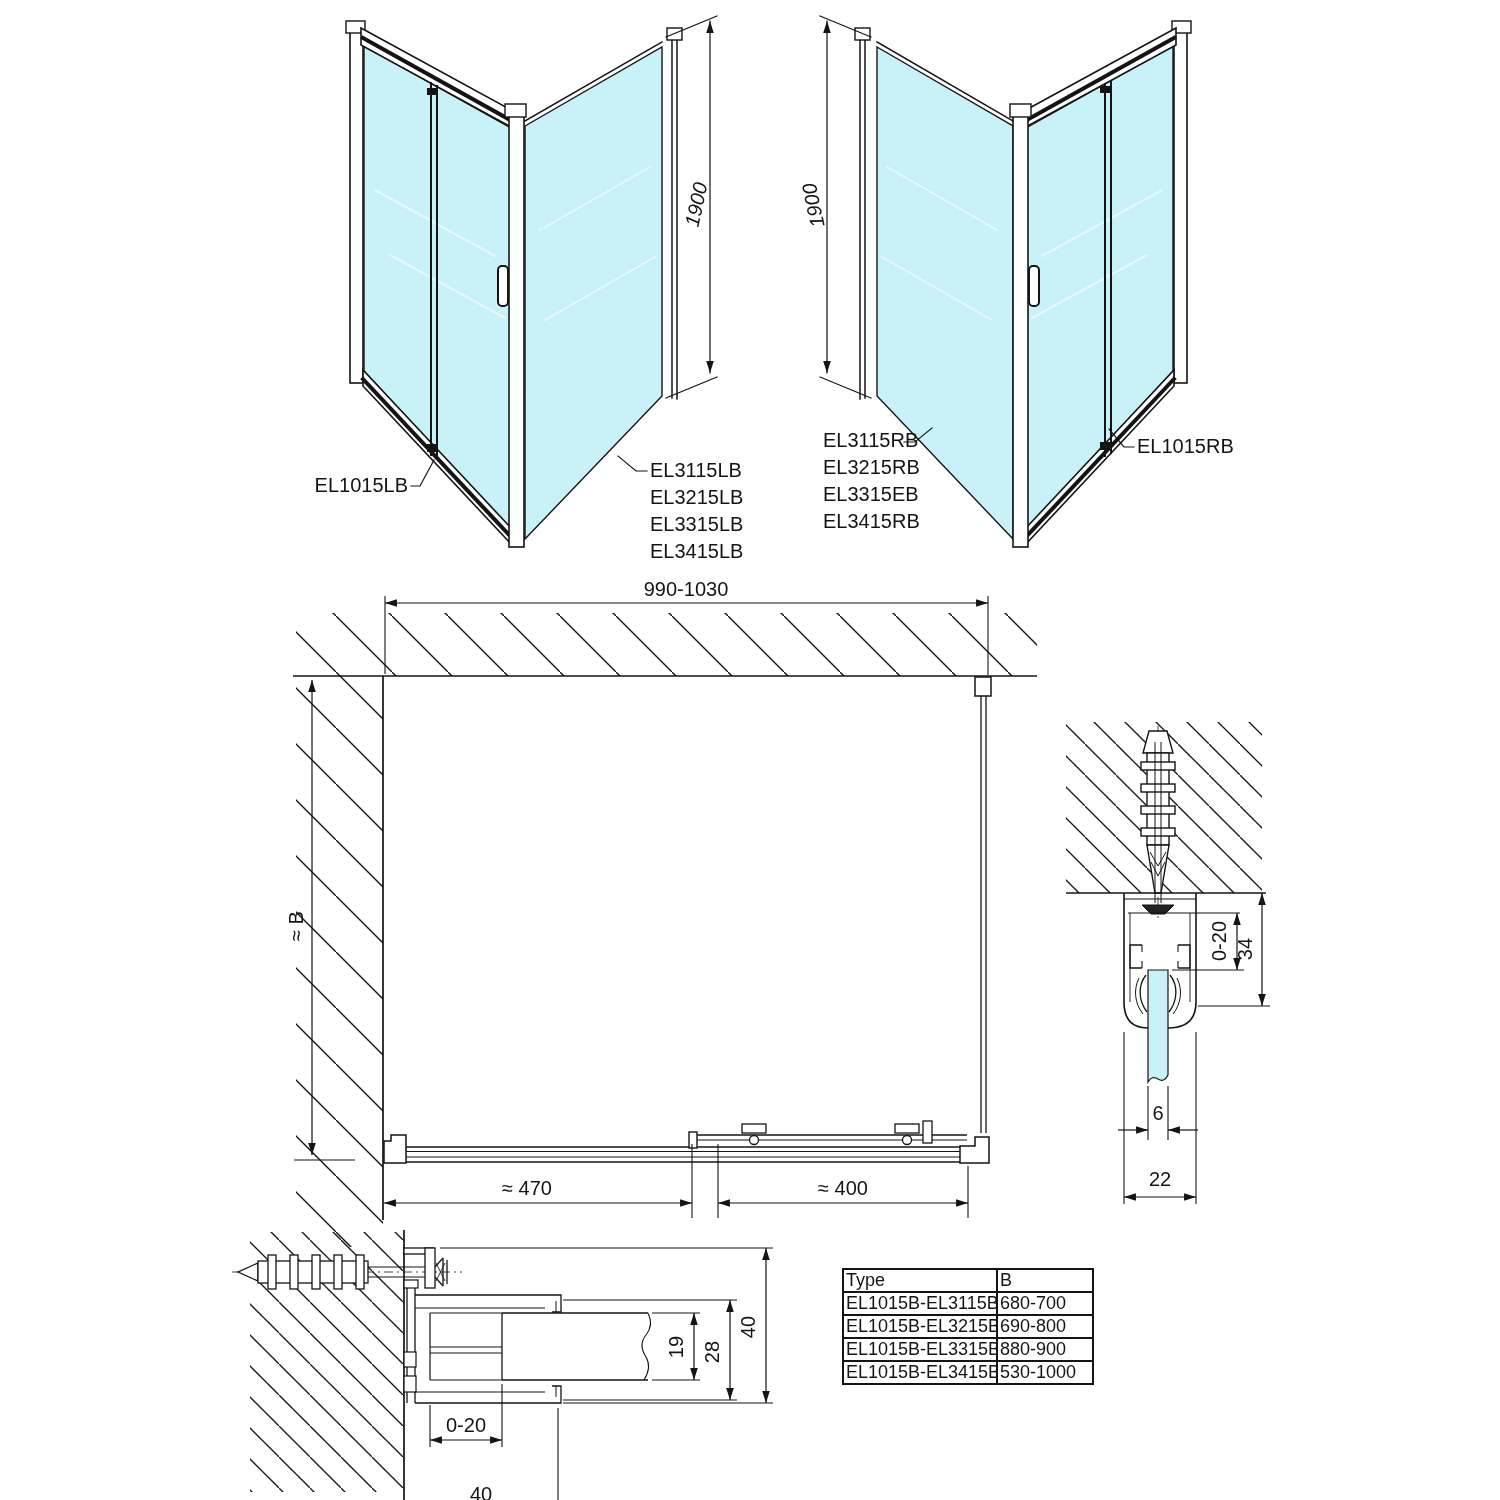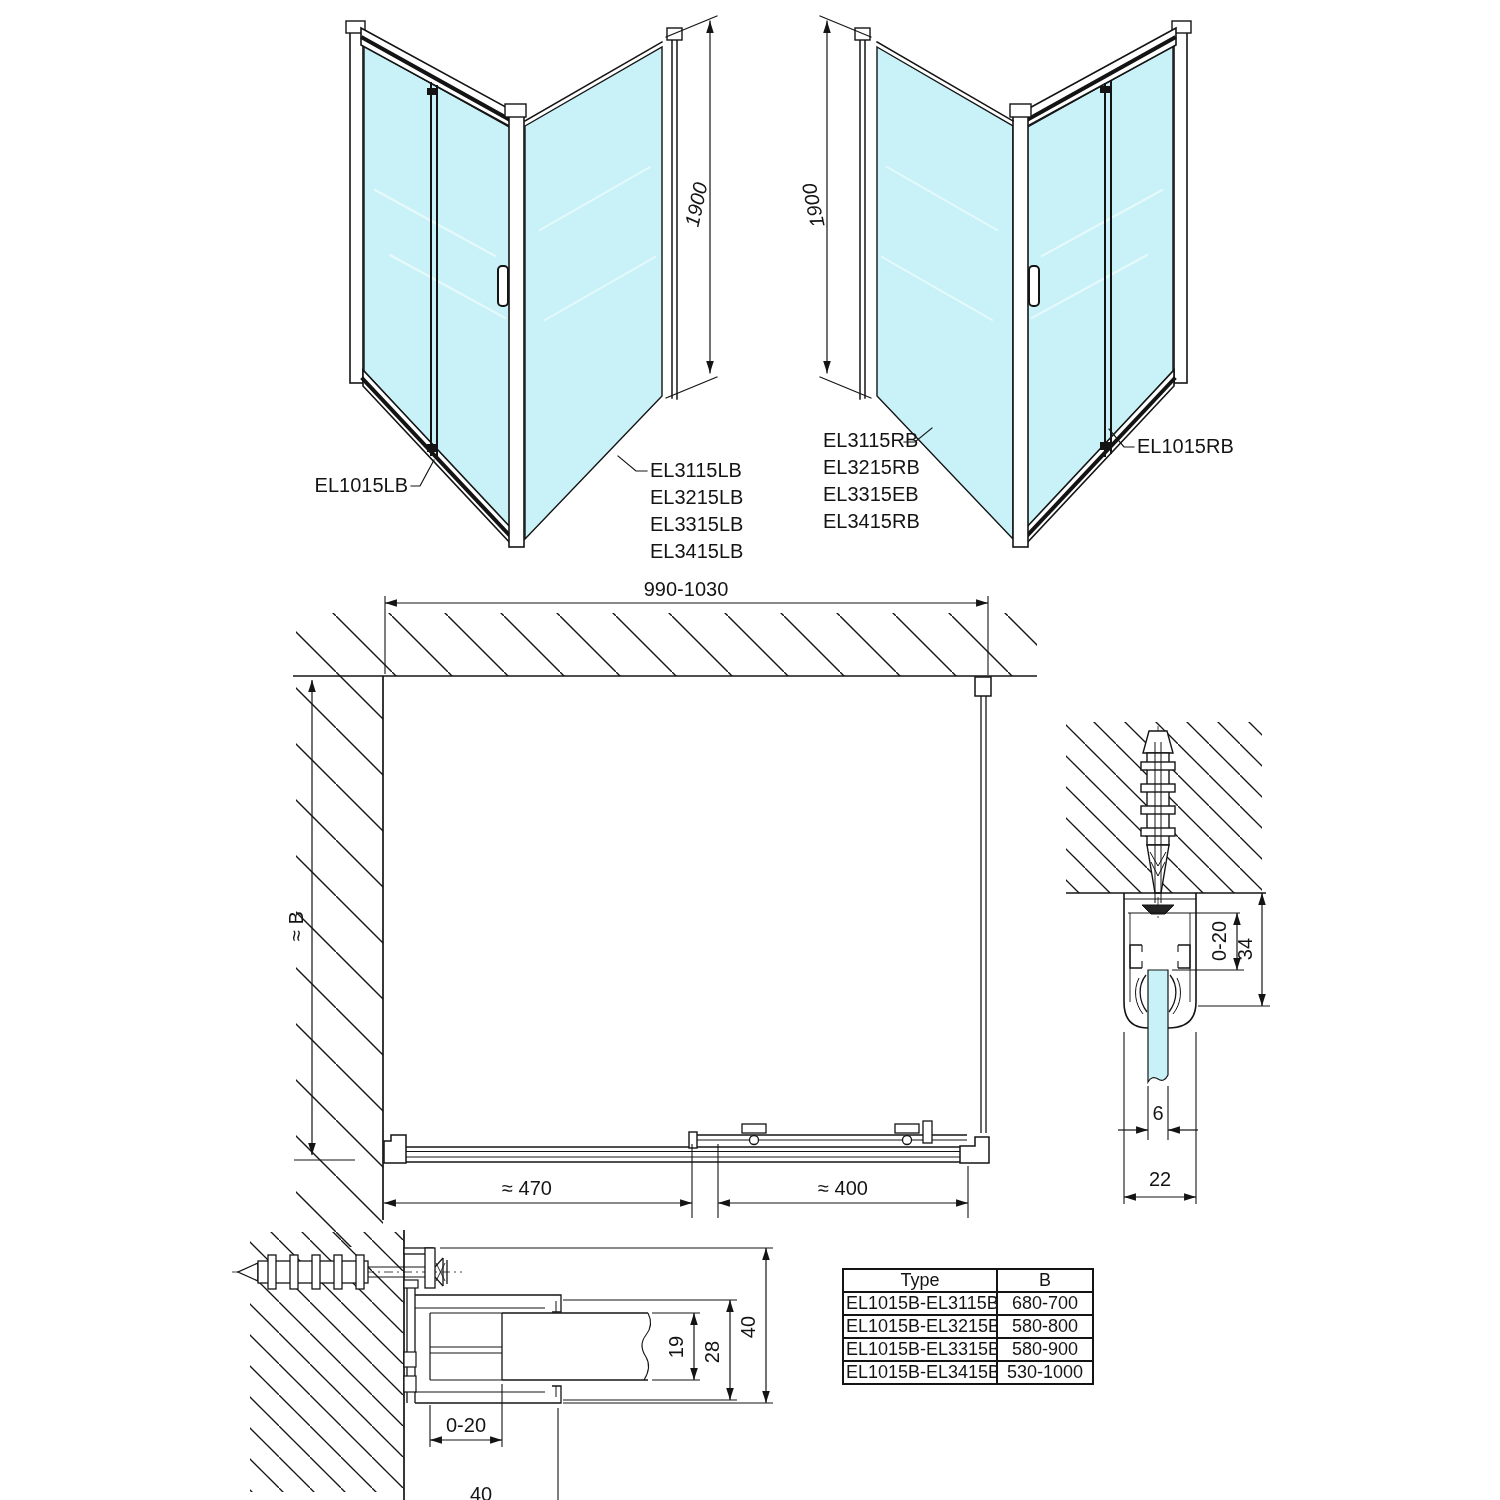--- a/index.html
+++ b/index.html
@@ -7,21 +7,21 @@
          font-family:"Liberation Sans",sans-serif;}
   svg{position:absolute;left:0;top:0;}
   svg text{fill:#141414;font-family:"Liberation Sans",sans-serif;}
   .lbl{font-size:20px;}
   .dim{font-size:20px;}
   .dimi{font-size:20px;font-style:italic;}
   
   #spec-table{position:absolute;left:842px;top:1268px;width:246px;
               border-collapse:collapse;table-layout:fixed;}
   #spec-table td{border:2px solid #141414;height:21px;padding:0 2px;
-                 font-size:18px;color:#141414;text-align:center;
+                 font-size:18px;color:#141414;text-align:left;
                  white-space:nowrap;overflow:hidden;}
   #spec-table td.c1{width:148px;}
   #spec-table td.c2{width:90px;}
 </style>
 </head>
 <body>
 
 <div id="stage">
 <svg width="1500" height="1500" viewBox="0 0 1500 1500">
   <defs>
@@ -352,25 +352,25 @@
     <tr>
       <td class="c1">Type</td>
       <td class="c2">B</td>
     </tr>
     <tr>
       <td class="c1">EL1015B-EL3115B</td>
       <td class="c2">680-700</td>
     </tr>
     <tr>
       <td class="c1">EL1015B-EL3215B</td>
-      <td class="c2">580-800</td>
+      <td class="c2">690-800</td>
     </tr>
     <tr>
       <td class="c1">EL1015B-EL3315B</td>
-      <td class="c2">580-900</td>
+      <td class="c2">880-900</td>
     </tr>
     <tr>
       <td class="c1">EL1015B-EL3415B</td>
       <td class="c2">530-1000</td>
     </tr>
   </tbody>
 </table>
 </div>
 
 </body></html>

